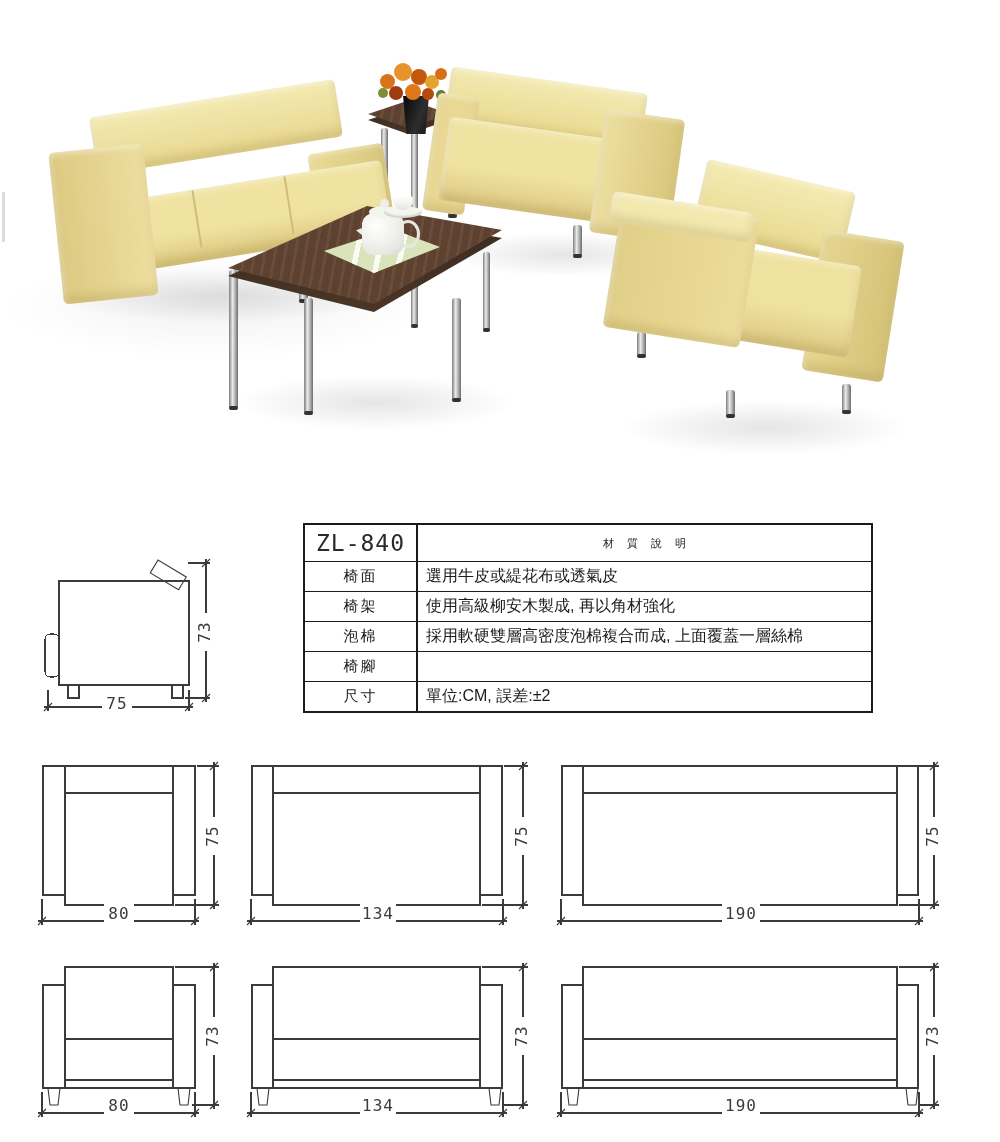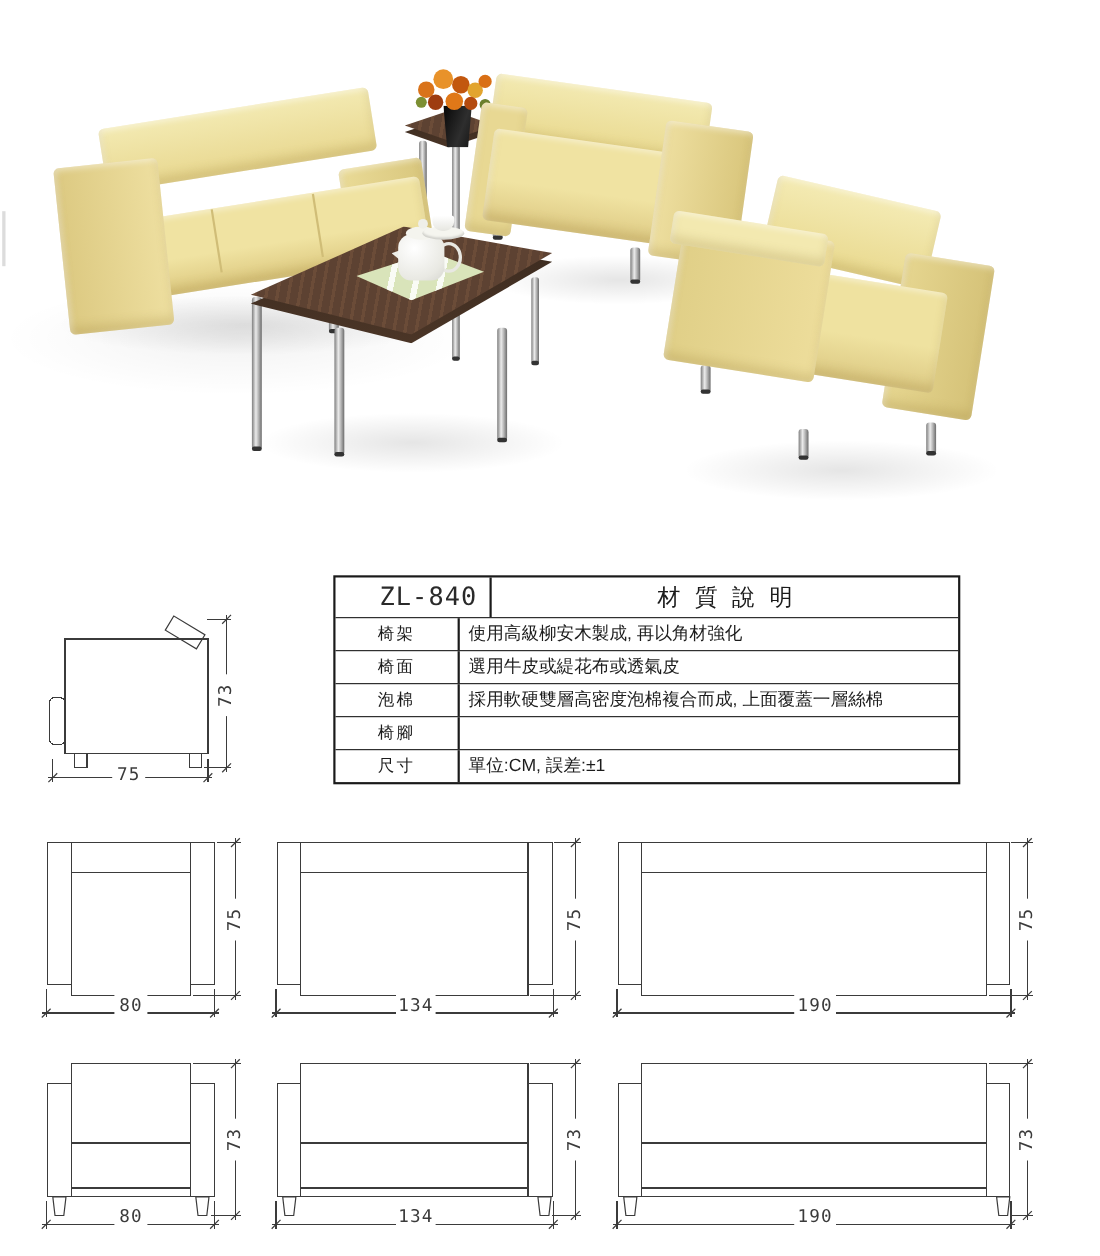--- a/index.html
+++ b/index.html
@@ -22,26 +22,26 @@
 
   
   .draw{position:absolute;}
   .draw .ln{stroke:#3b3b3b;stroke-width:1.1;fill:none;}
   .draw .wh{fill:#ffffff;stroke:none;}
   .draw text{font-family:"DejaVu Sans Mono",monospace;font-size:16px;fill:#3b3b3b;letter-spacing:1px;}
 
   
   #spec-table{position:absolute;left:303px;top:523px;width:570px;border:2px solid #1a1a1a;background:#fff;box-sizing:border-box;}
   .spec-row{display:flex;border-top:1px solid #1a1a1a;height:29px;}
-  .spec-row.header{border-top:none;height:36px;margin-left:29px;}
+  .spec-row.header{border-top:none;height:36px;}
   .spec-label{width:113px;border-right:2px solid #1a1a1a;display:flex;align-items:center;justify-content:center;
               font-size:15px;letter-spacing:2px;box-sizing:border-box;}
   .spec-value{flex:1;display:flex;align-items:center;padding-left:8px;font-size:16px;box-sizing:border-box;}
   .model-cell{font-family:"DejaVu Sans Mono",monospace;font-size:23px;letter-spacing:1px;color:#2a2a2a;}
-  .title-cell{justify-content:center;padding-left:0;font-size:21px;letter-spacing:13px;text-indent:13px;}
+  .title-cell{justify-content:center;padding-left:0;font-size:11px;letter-spacing:13px;text-indent:13px;}
 </style>
 </head>
 <body>
 
 <div id="photo">
   <div style="left:2px;top:152px;width:3px;height:50px;background:#dcdcdc;"></div>
 
   <div class="shadow-soft" style="left:0;top:215px;width:430px;height:105px;"></div>
   <div class="shadow" style="left:50px;top:228px;width:345px;height:55px;"></div>
   <div class="shadow" style="left:445px;top:192px;width:235px;height:45px;"></div>
@@ -144,37 +144,37 @@
   <rect class="wh" x="157" y="65" width="20" height="38"></rect>
   <text transform="translate(172 84) rotate(-90)" text-anchor="middle">73</text>
 </svg>
 
 <div id="spec-table">
   <div class="spec-row header">
     <div class="spec-label model-cell">ZL-840</div>
     <div class="spec-value title-cell">材質說明</div>
   </div>
   <div class="spec-row">
+    <div class="spec-label">椅面</div>
+    <div class="spec-value">選用牛皮或緹花布或透氣皮</div>
+  </div>
+  <div class="spec-row">
     <div class="spec-label">椅架</div>
     <div class="spec-value">使用高級柳安木製成, 再以角材強化</div>
   </div>
   <div class="spec-row">
-    <div class="spec-label">椅面</div>
-    <div class="spec-value">選用牛皮或緹花布或透氣皮</div>
-  </div>
-  <div class="spec-row">
     <div class="spec-label">泡棉</div>
     <div class="spec-value">採用軟硬雙層高密度泡棉複合而成, 上面覆蓋一層絲棉</div>
   </div>
   <div class="spec-row">
     <div class="spec-label">椅腳</div>
   </div>
   <div class="spec-row">
     <div class="spec-label">尺寸</div>
-    <div class="spec-value">單位:CM, 誤差:±1</div>
+    <div class="spec-value">單位:CM, 誤差:±2</div>
   </div>
 </div>
 
 <svg class="draw" style="left:33px;top:753px;" width="200" height="180" viewBox="0 0 200 180">
   <g class="ln" shape-rendering="crispEdges">
     <rect x="10" y="13" width="22" height="129"></rect>
     <rect x="140" y="13" width="22" height="129"></rect>
     <rect x="32" y="13" width="108" height="139"></rect>
     <line x1="32" y1="40" x2="140" y2="40"></line>
     <line x1="9" y1="146" x2="9" y2="172"></line>

